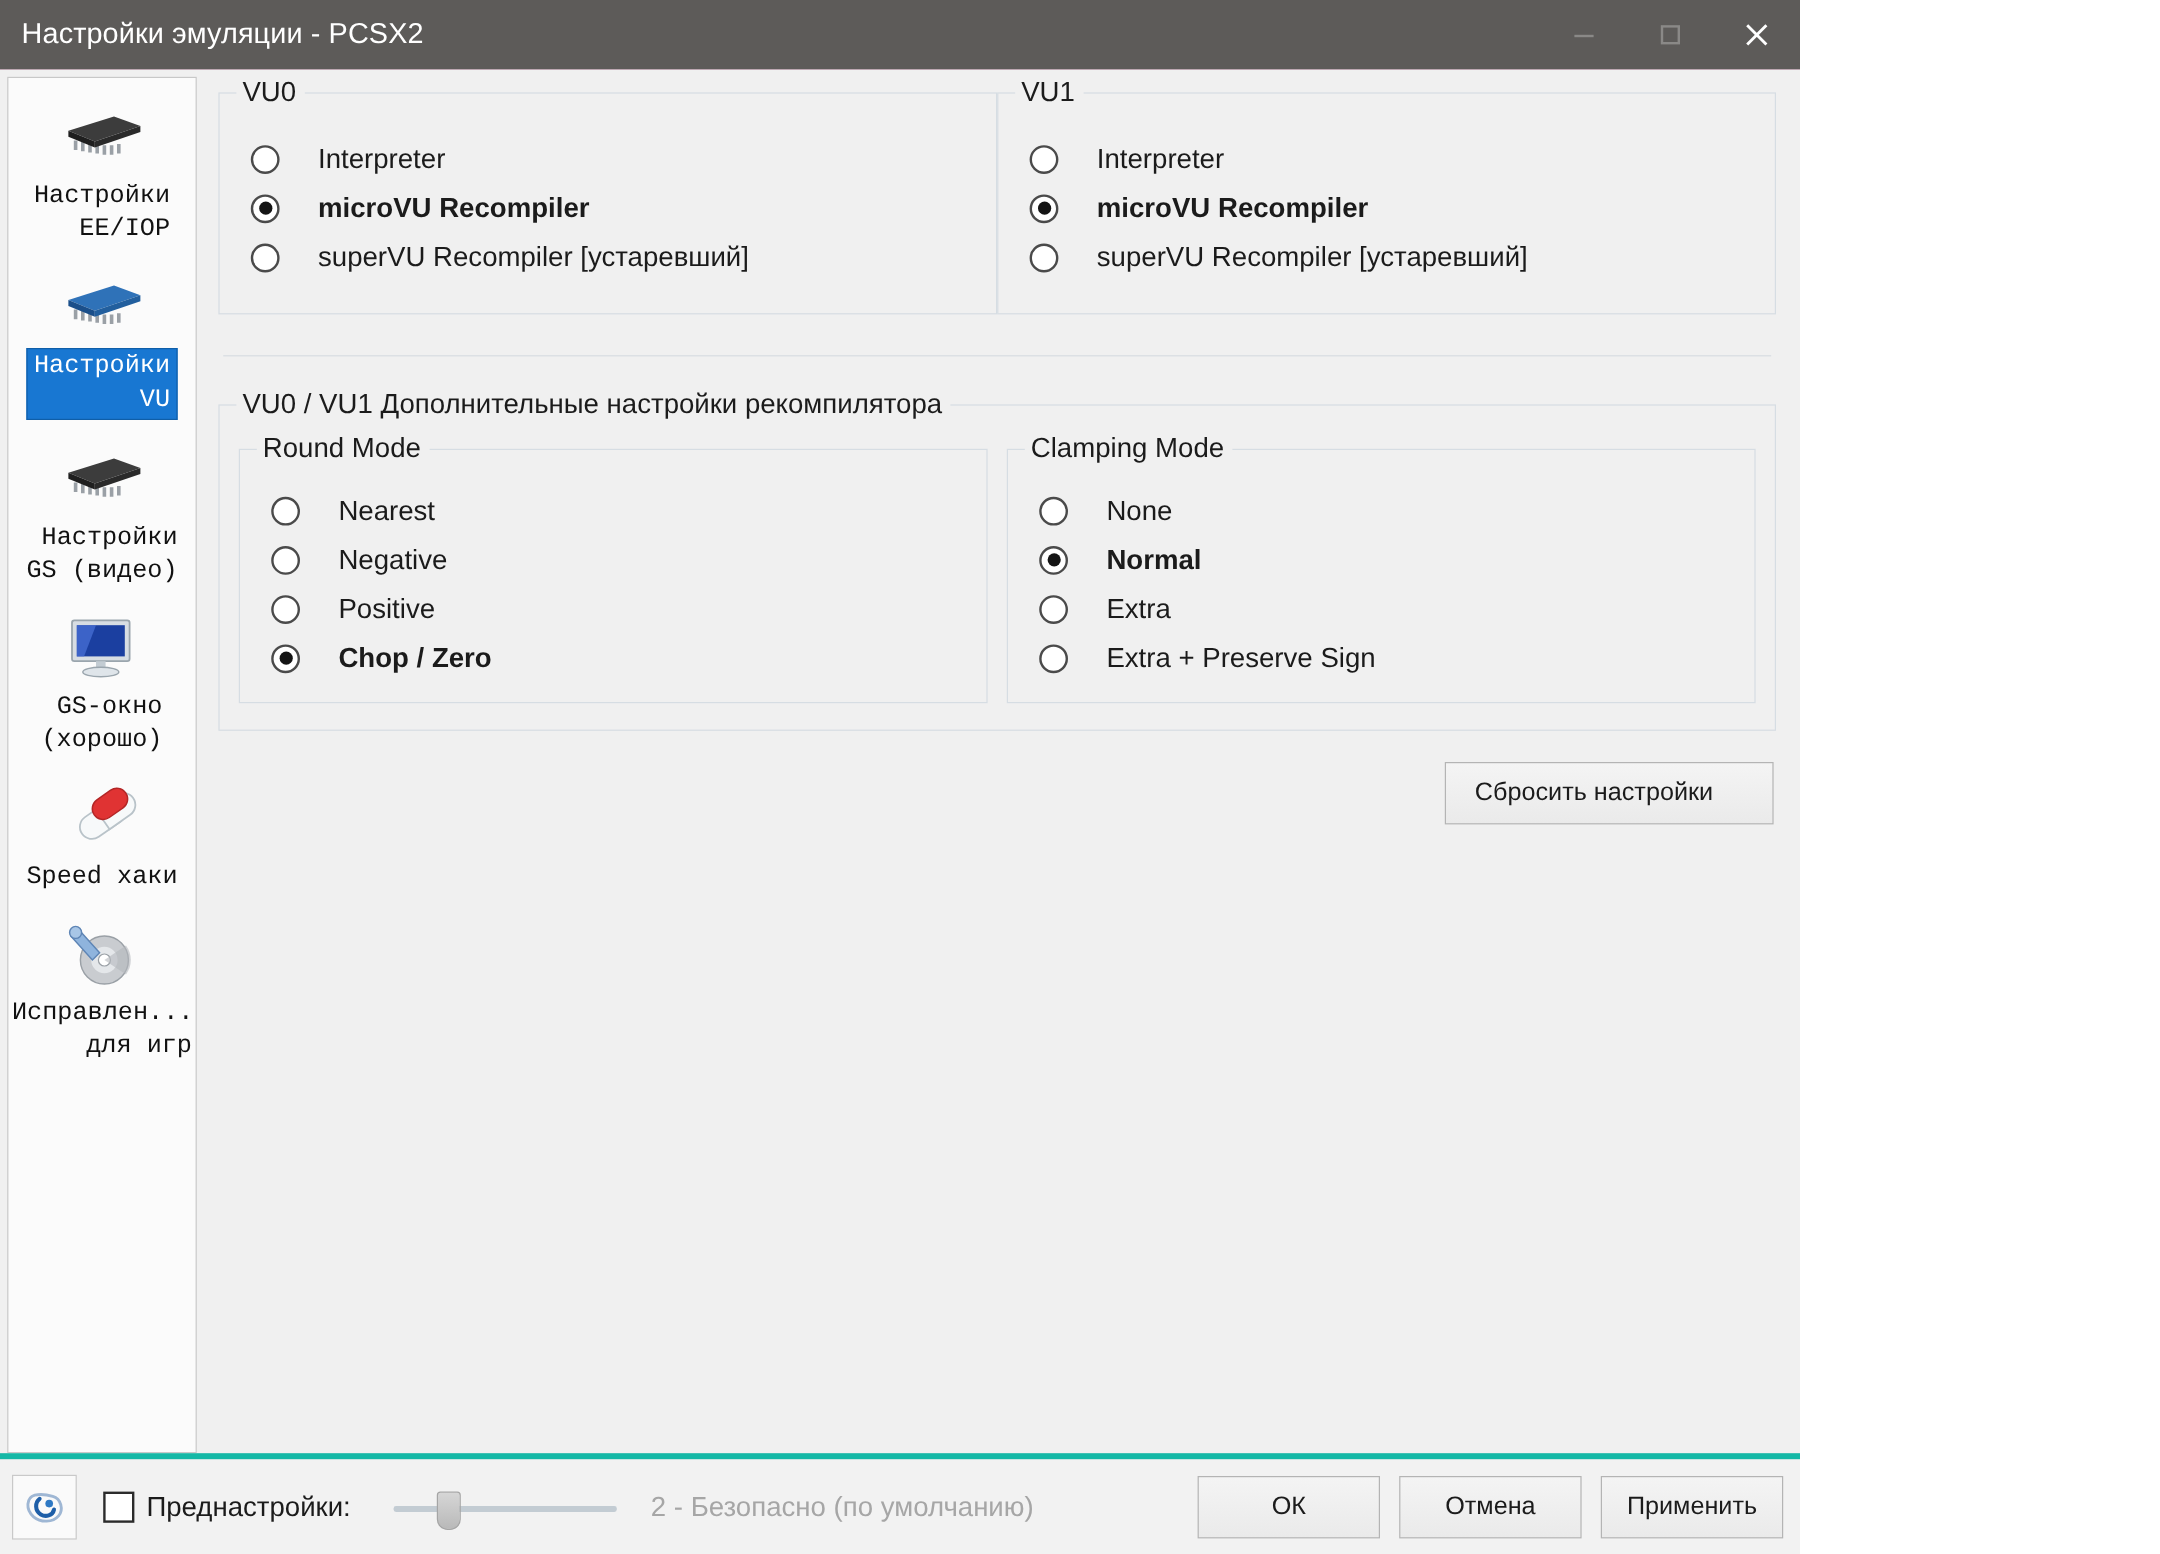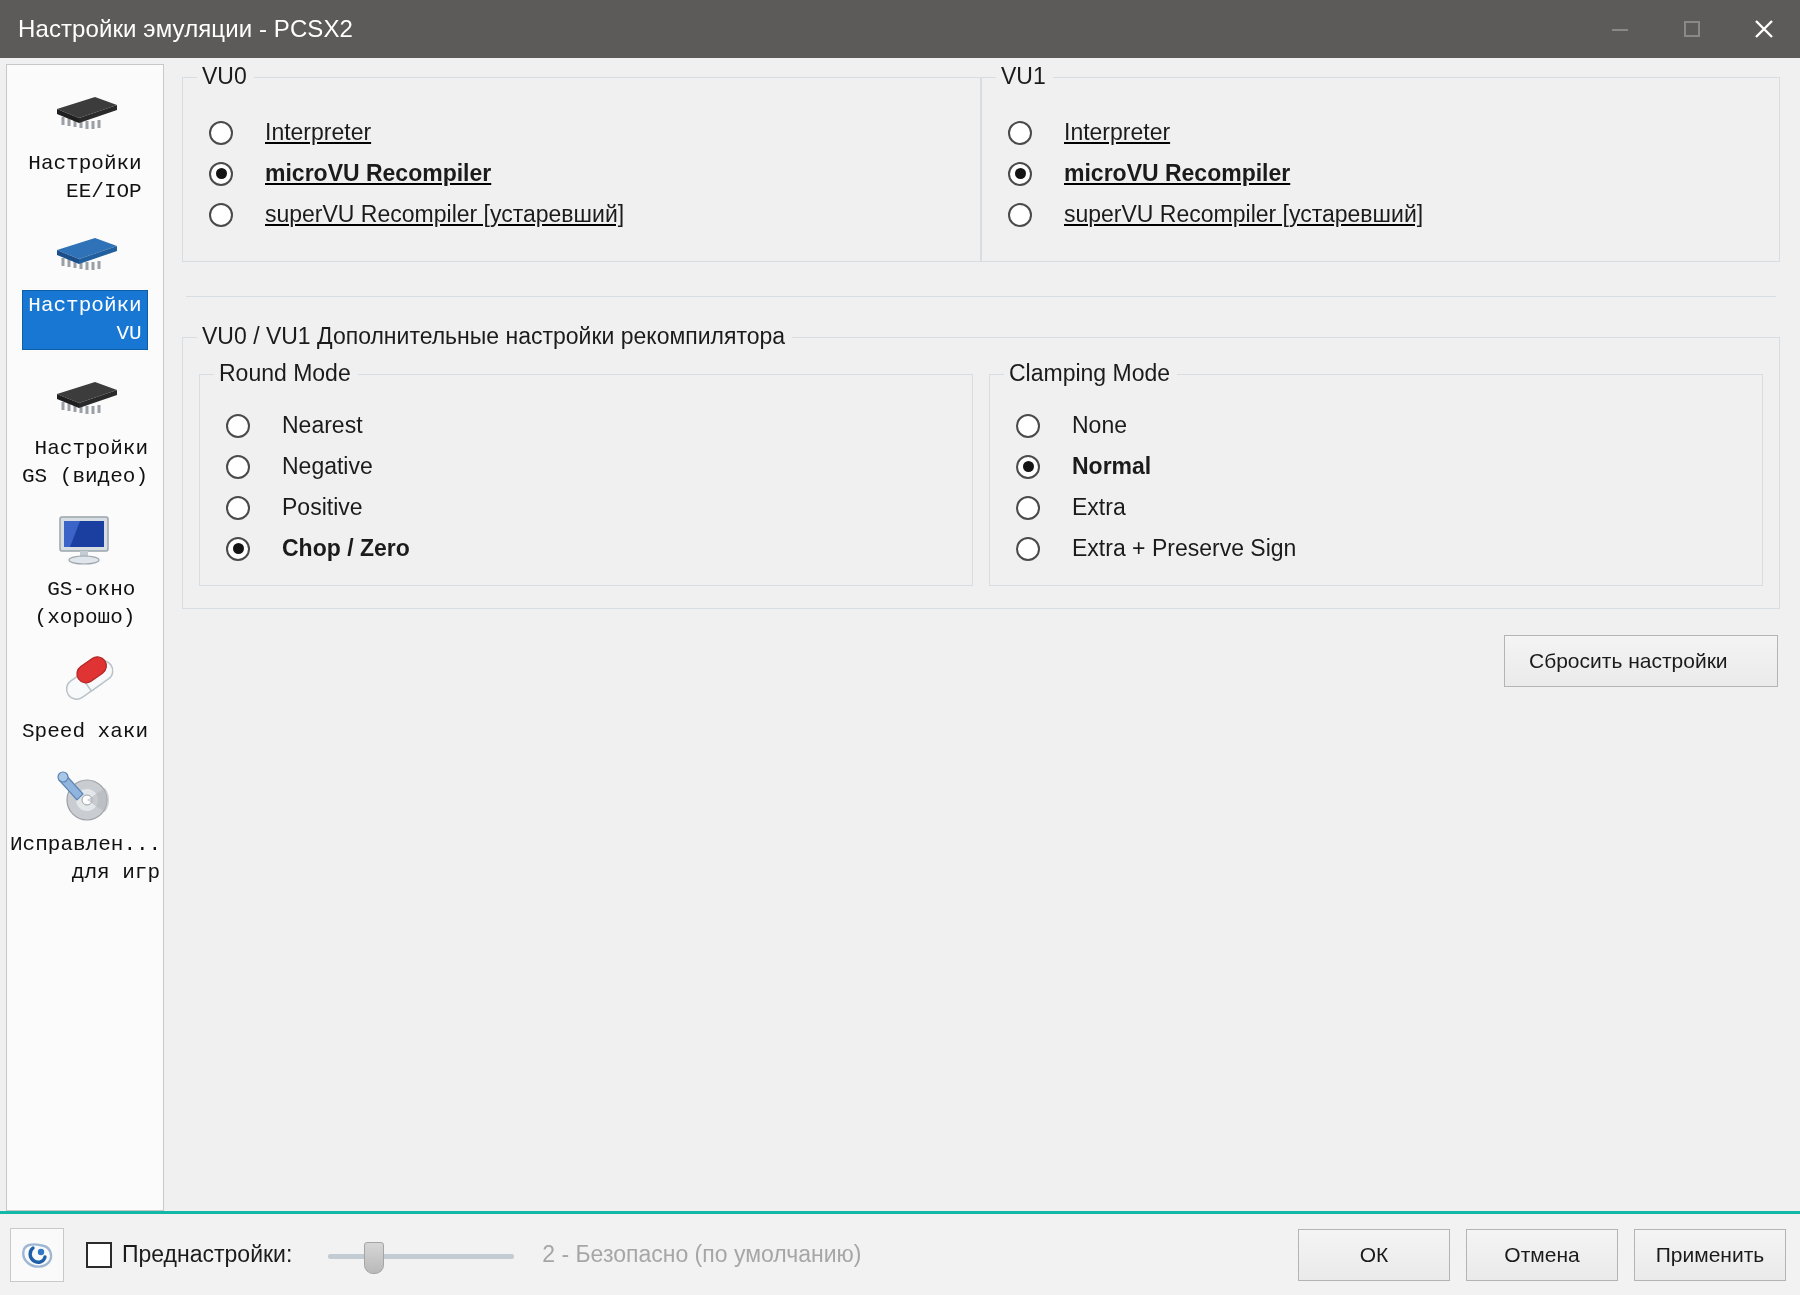--- a/index.html
+++ b/index.html
@@ -11,21 +11,21 @@
     height: 1295px;
     overflow: hidden;
     font-family: "Liberation Sans", sans-serif;
     background: #ffffff;
     -webkit-font-smoothing: antialiased;
   }
 
   
   .window {
     position: relative;
-    width: 1800px;
+    width: 1500px;
     height: 1295px;
     background: #f9a8d4;
     box-sizing: border-box;
     display: flex;
     flex-direction: column;
   }
 
   
   .titlebar {
     height: 58px;
@@ -143,21 +143,20 @@
     left: 14px;
     background: #f0f0f0;
     padding: 0 7px 0 5px;
     font-size: 23px;
     color: #1b1b1b;
     white-space: nowrap;
   }
 
   .row-vu {
     display: flex;
-    text-decoration: underline;
   }
   .row-vu > .group {
     flex: 1 1 0;
     min-width: 0;
     padding: 34px 0 26px 0;
   }
 
   
   .radio {
     display: flex;
@@ -239,21 +238,21 @@
     box-sizing: border-box;
     white-space: nowrap;
   }
   .btn-reset { min-width: 274px; }
 
   
   .footer {
     flex: 0 0 84px;
     height: 84px;
     background: #f2f2f2;
-    border-top: 3px solid #14b8a6;
+    border-top: 5px solid #14b8a6;
     display: flex;
     align-items: center;
     padding: 0 10px 0 10px;
     box-sizing: border-box;
     position: relative;
   }
   .logo-box {
     width: 54px;
     height: 54px;
     border: 1px solid #c9c9c9;

